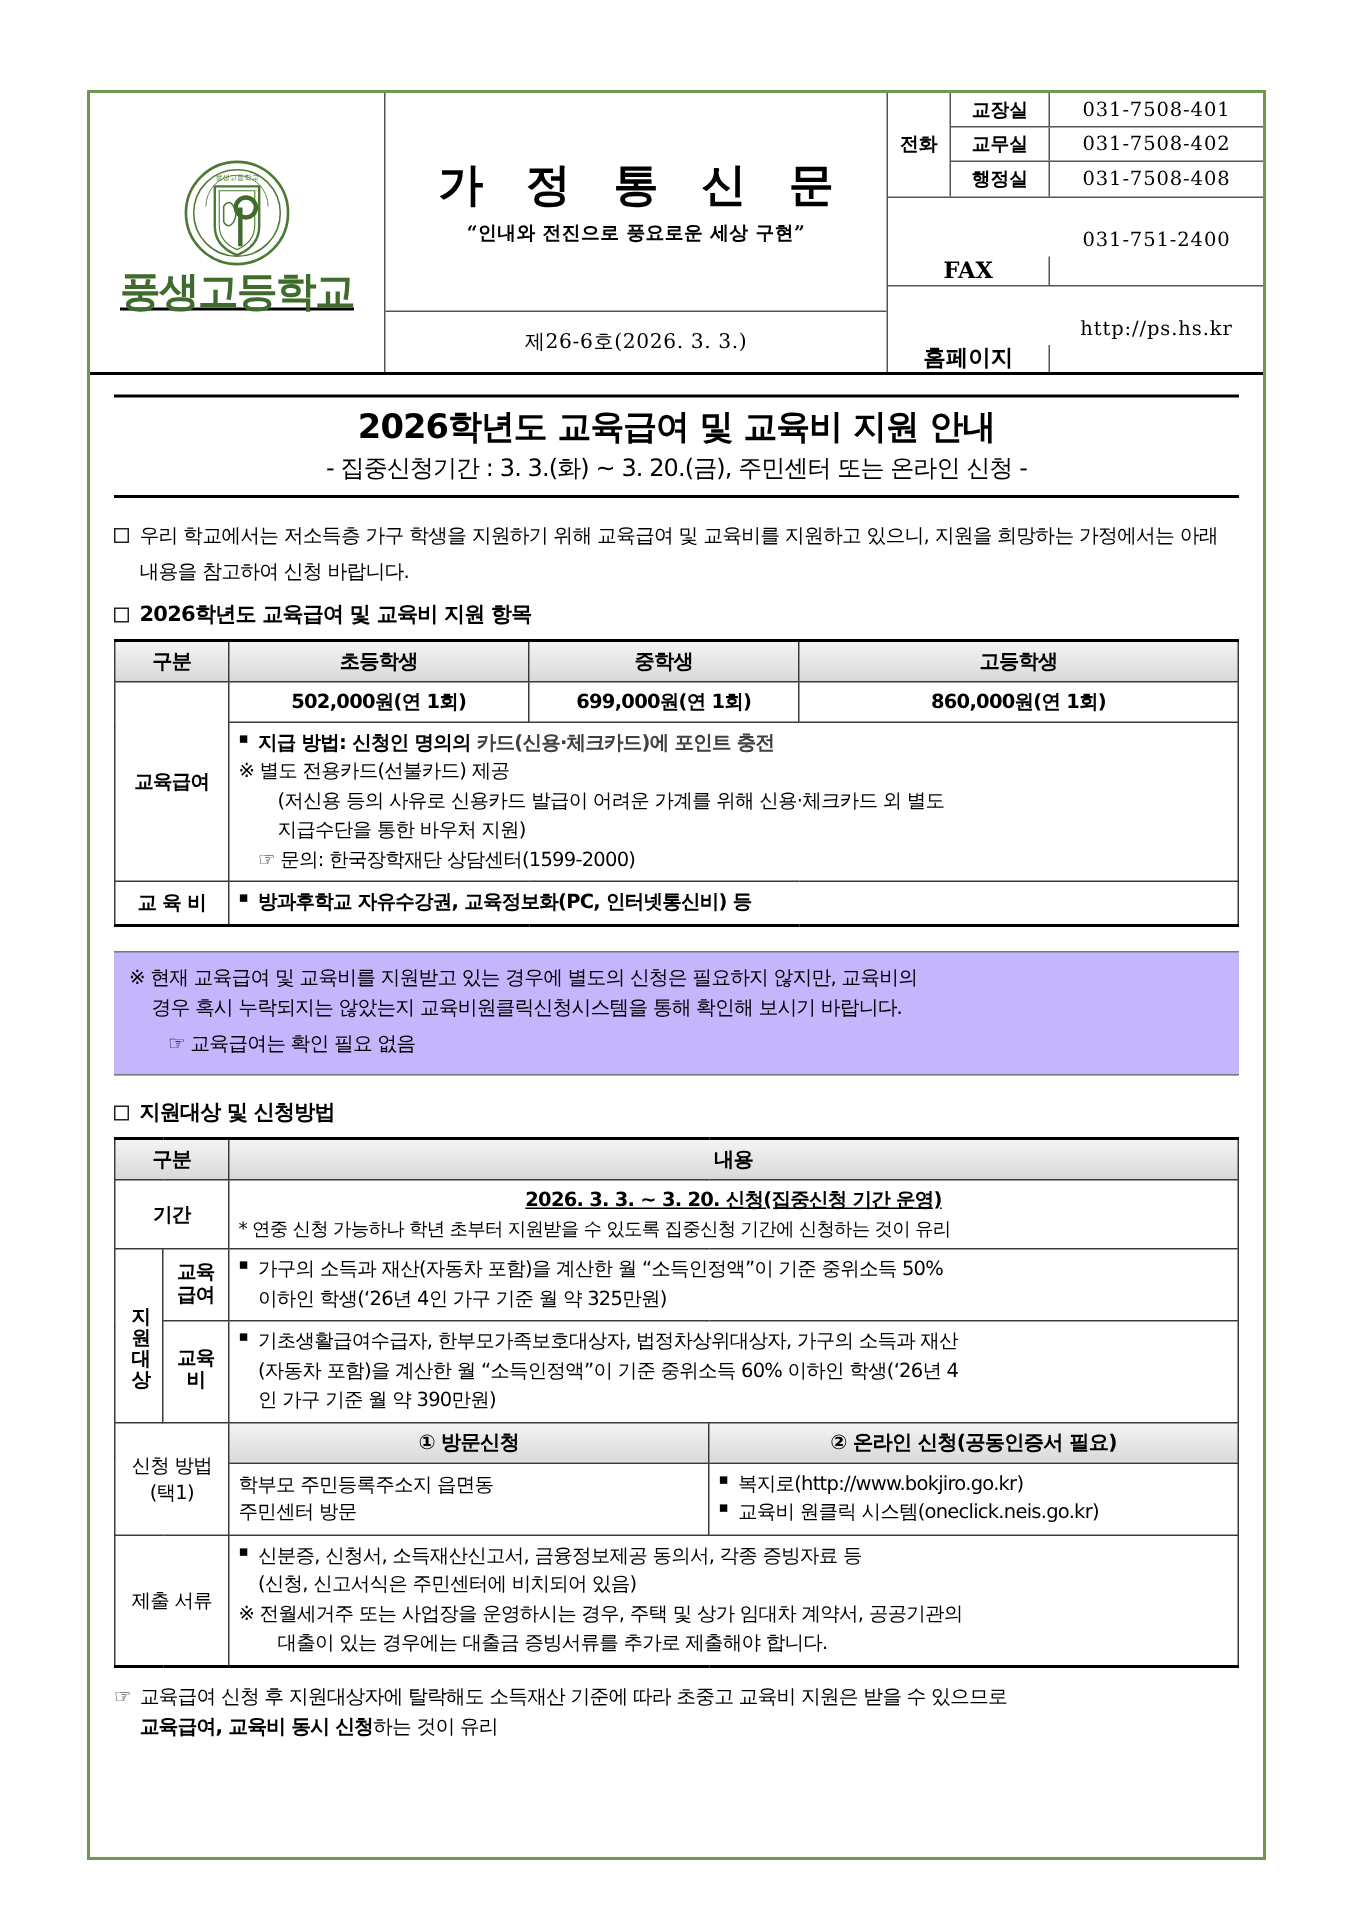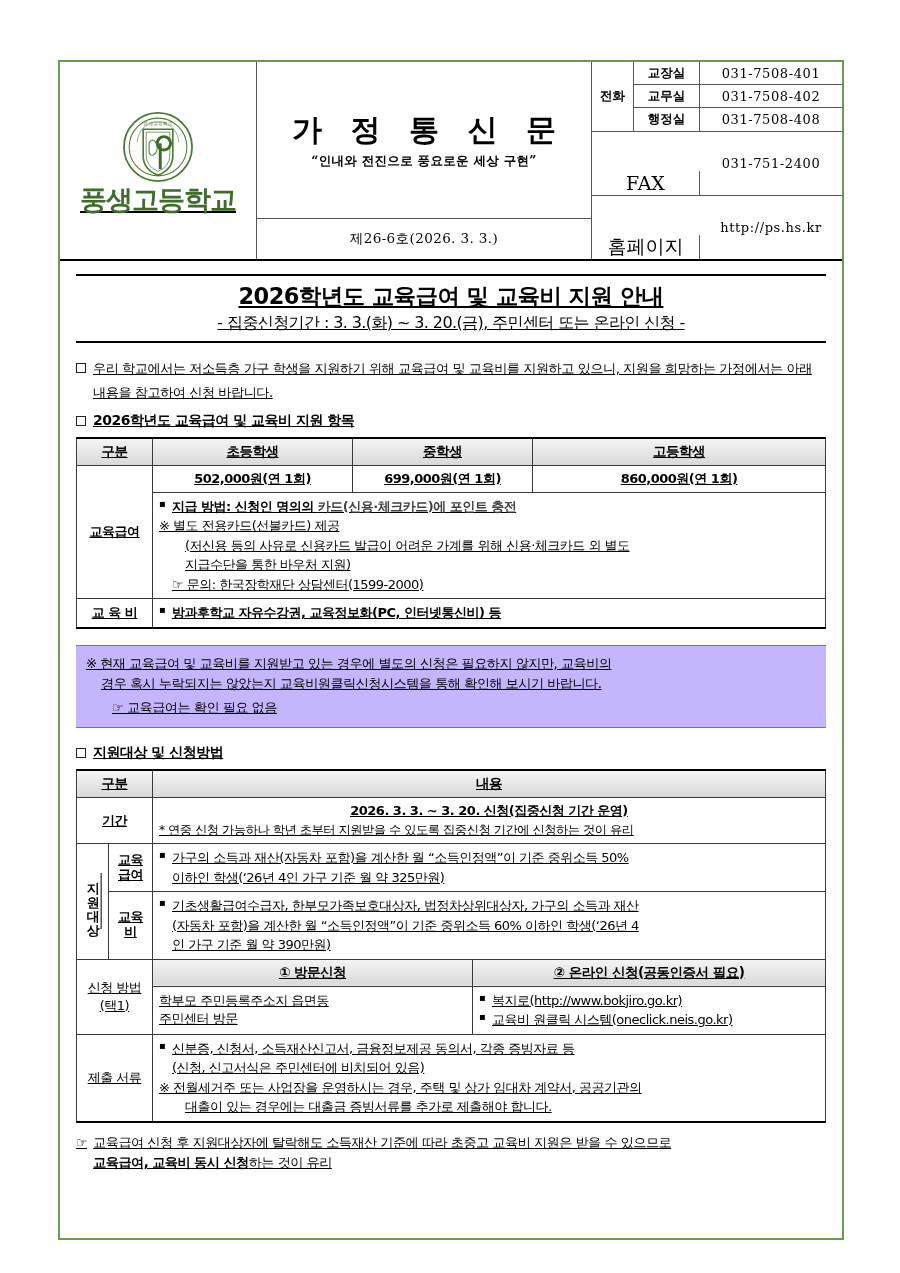--- a/index.html
+++ b/index.html
@@ -141,27 +141,27 @@
     flex: 1;
     display: flex; align-items: center; justify-content: center;
     font-family: "DejaVu Serif", "Liberation Serif", serif;
     font-size: 13px; letter-spacing: 0.6px;
   }
   .ct-wide-k {
     width: 108px;
     display: flex; align-items: center; justify-content: center;
     border-right: 1px solid #555;
     font-family: "DejaVu Serif", "Liberation Serif", serif;
-    font-size: 19px; font-weight: 400; margin-top: 39px;
+    font-size: 15px; font-weight: 700; margin-top: 39px;
   }
   .ct-fax { height: 23px; }
   .ct-home { height: 32px; }
 
   
-  .doc-body { padding: 13px 16px 0 16px; text-decoration: underline; }
+  .doc-body { padding: 13px 16px 0 16px; }
 
   .title-block {
     border-top: 2.5px solid #000;
     border-bottom: 2.5px solid #000;
     padding: 6px 0 7px;
     text-align: center;
     margin-bottom: 14px;
   }
   .title-block .hl1 {
     font-size: 22.5px;

